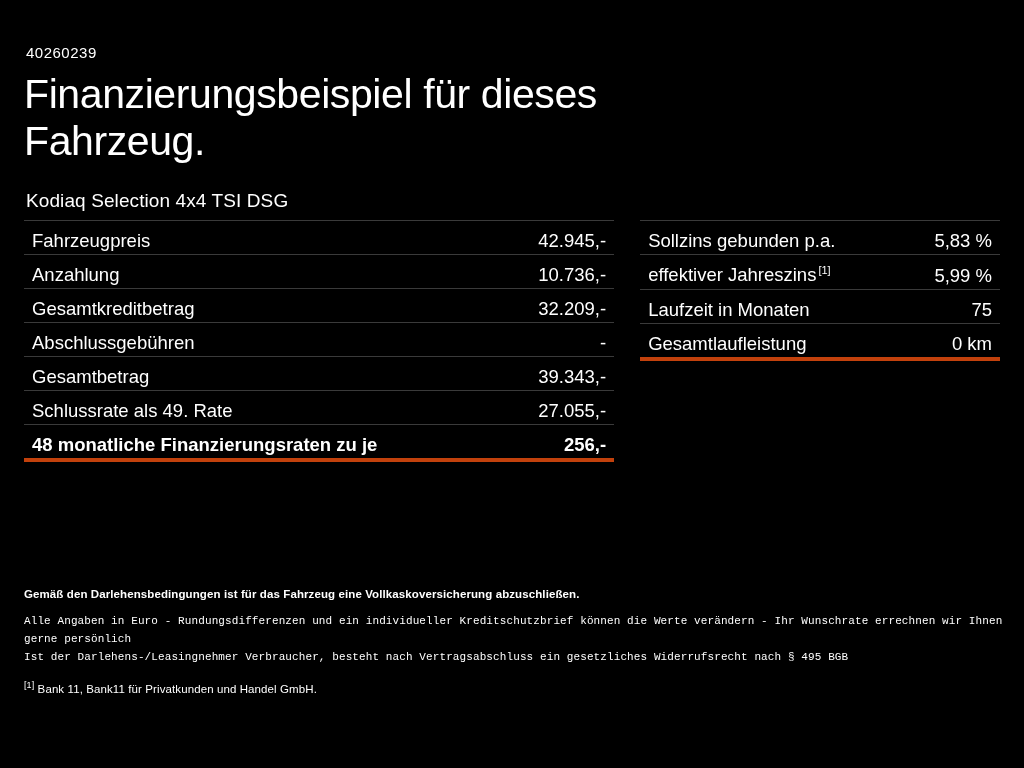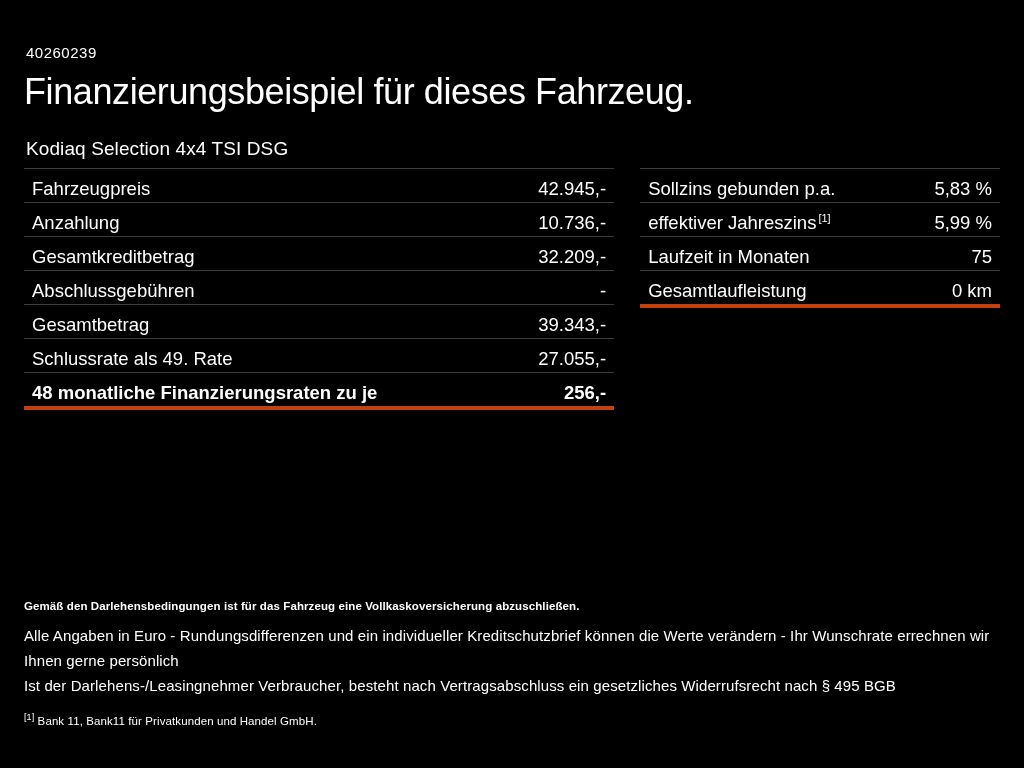--- a/index.html
+++ b/index.html
@@ -22,21 +22,21 @@
     box-sizing: border-box;
     padding: 44px 24px 0 24px;
   }
   .doc-id {
     font-size: 15px;
     letter-spacing: 0.5px;
     color: #ffffff;
     margin: 0 0 10px 2px;
   }
   .headline {
-    font-size: 36px;
+    font-size: 41px;
     line-height: 1.14;
     font-weight: 400;
     margin: 0 0 26px 0;
     letter-spacing: -0.4px;
     max-width: 700px;
   }
   .vehicle {
     font-size: 19px;
     font-weight: 400;
     margin: 0 0 8px 2px;
@@ -76,34 +76,35 @@
     font-weight: bold;
   }
   sup.fn {
     font-size: 11px;
     vertical-align: super;
     margin-left: 2px;
   }
   .footer {
     position: absolute;
     left: 24px;
-    top: 600px;
+    top: 588px;
     width: 980px;
   }
   .footer .bold-note {
     font-size: 11.5px;
     font-weight: bold;
     margin-bottom: 12px;
     letter-spacing: 0.1px;
   }
   .footer .note {
-    font-size: 15px;
+    font-size: 11px;
     line-height: 1.65;
     letter-spacing: 0.1px;
     color: #ffffff;
+    font-family: Liberation Mono, monospace;
   }
   .footer .fn-note {
     font-size: 11.5px;
     margin-top: 14px;
     letter-spacing: 0.1px;
   }
   .footer .fn-note sup {
     font-size: 9px;
     vertical-align: super;
   }

